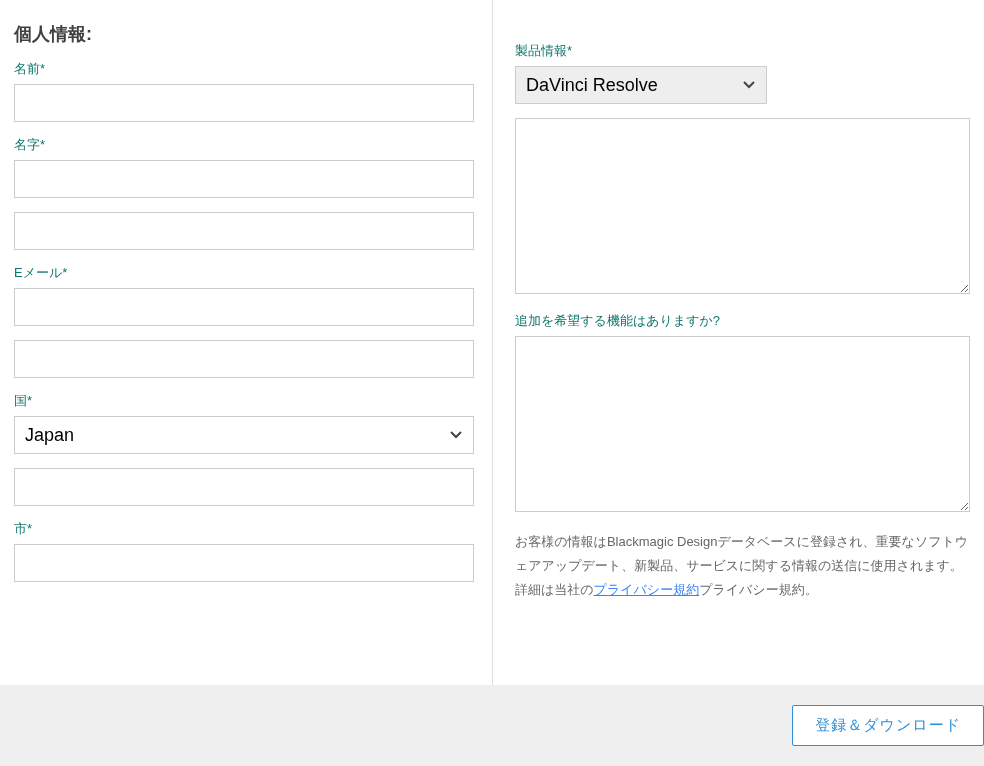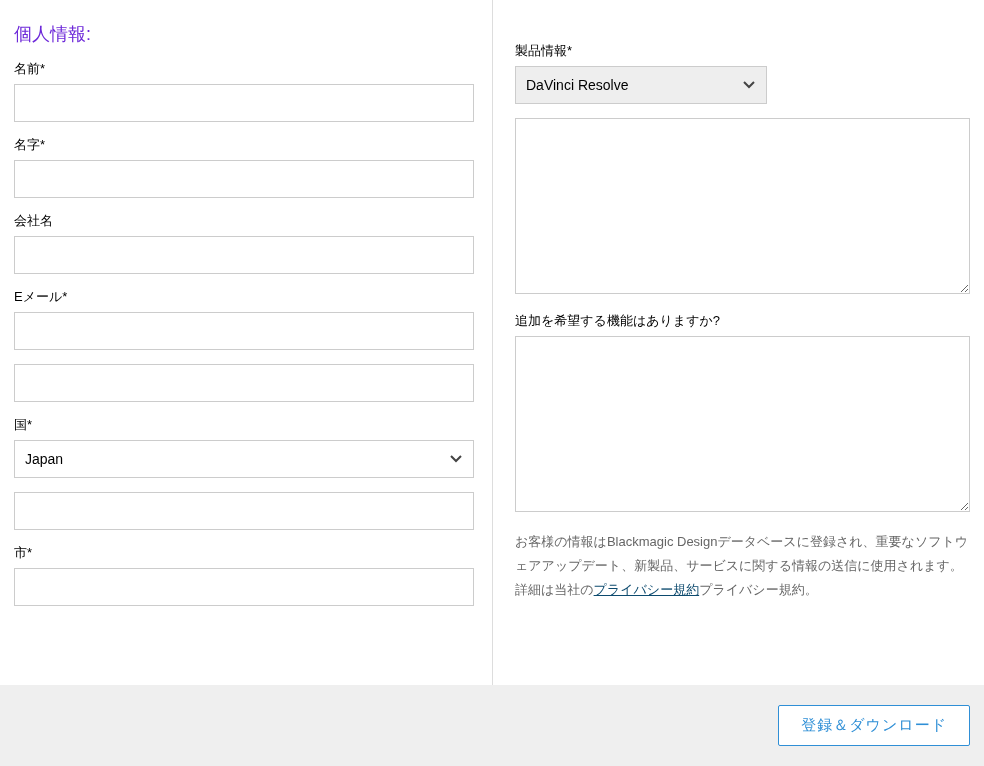--- a/index.html
+++ b/index.html
@@ -23,30 +23,30 @@
       border-right: 1px solid #ddd;
       padding-right: 18px;
     }
     .col-right {
       width: 491px;
       padding-left: 22px;
       padding-top: 42px;
     }
     h2.section-title {
       font-size: 18px;
-      font-weight: normal;
-      color: #6d28d9;
+      font-weight: bold;
+      color: #404040;
       margin: 22px 0 14px 0;
     }
     .field {
       margin-bottom: 14px;
     }
     .field-label {
       font-size: 13px;
-      color: #000000;
+      color: #0f766e;
       margin-bottom: 6px;
       display: block;
     }
     .text-input {
       width: 100%;
       max-width: 460px;
       height: 38px;
       border: 1px solid #ccc;
       background: #fff;
       font-size: 14px;
@@ -55,21 +55,21 @@
     .select-wrap {
       position: relative;
       width: 100%;
       max-width: 460px;
     }
     .select-input {
       width: 100%;
       height: 38px;
       border: 1px solid #ccc;
       background: #fff;
-      font-size: 14px;
+      font-size: 18px;
       padding: 0 10px;
       appearance: none;
       -webkit-appearance: none;
     }
     .select-input.greyish {
       background: #eeeeee;
     }
     .select-wrap.narrow {
       max-width: 252px;
     }
@@ -94,30 +94,29 @@
     }
     .privacy-text {
       font-size: 13px;
       color: #666;
       line-height: 1.85;
       margin-top: 10px;
       max-width: 460px;
     }
     .privacy-link {
       text-decoration: underline;
-      color: #0c4a6e;
+      color: #3b82f6;
     }
     .footer {
       background: #efefef;
       height: 81px;
       width: 100%;
       display: flex;
       justify-content: flex-end;
       align-items: center;
-      padding-right: 14px;
     }
     .submit-btn {
       border: 1px solid #2f8fd6;
       background: #fff;
       color: #2f8fd6;
       font-size: 15px;
       padding: 10px 22px;
       cursor: pointer;
       border-radius: 2px;
       letter-spacing: 1px;
@@ -134,21 +133,20 @@
       <label class="field-label">名前*</label>
       <input type="text" class="text-input" value="" style="">
     </div>
 
     <div class="field">
       <label class="field-label">名字*</label>
       <input type="text" class="text-input" value="" style="">
     </div>
 
     <div class="field">
-      <label class="field-label">会社名</label>
       <input type="text" class="text-input" value="" style="">
     </div>
 
     <div class="field">
       <label class="field-label">Eメール*</label>
       <input type="text" class="text-input" value="" style="">
     </div>
 
     <div class="field">
       <input type="text" class="text-input" value="" style="">

